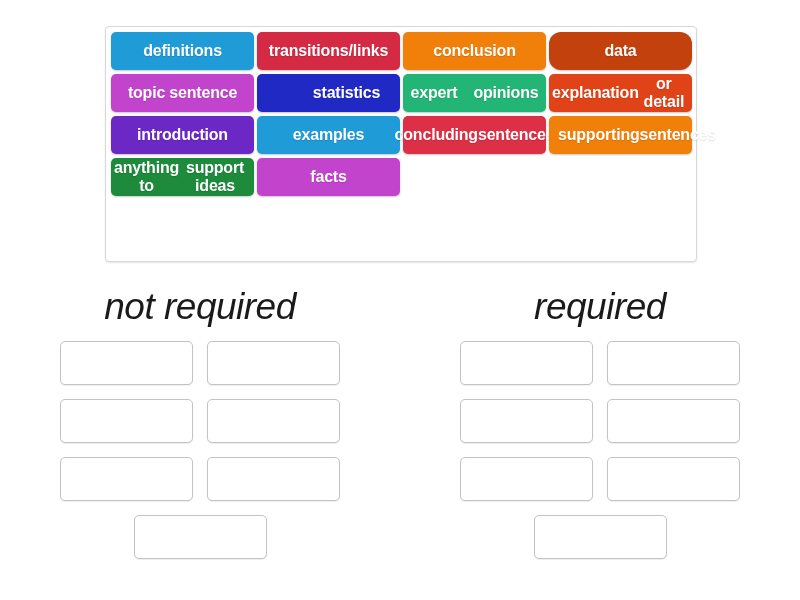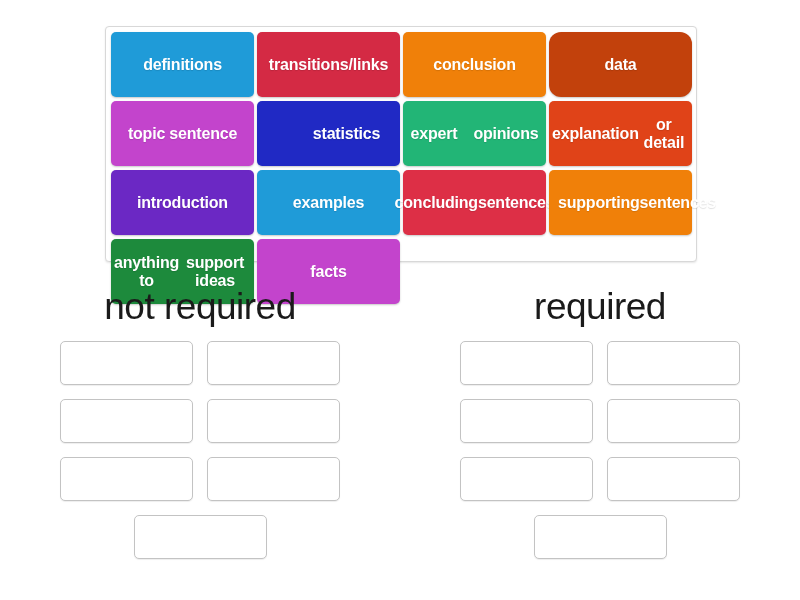--- a/index.html
+++ b/index.html
@@ -31,21 +31,21 @@
   }
 
   .tile-row {
     display: flex;
     flex-direction: row;
     margin-bottom: 4px;
   }
 
   .tile {
     width: 143px;
-    height: 65px;
+    height: 38px;
     margin-right: 3px;
     border-radius: 5px;
     box-sizing: border-box;
     display: flex;
     align-items: center;
     justify-content: center;
     text-align: center;
     color: #ffffff;
     font-family: "Liberation Sans", sans-serif;
     font-weight: bold;
@@ -80,20 +80,21 @@
 
   .column-title {
     font-family: "Liberation Sans", sans-serif;
     font-size: 37px;
     font-weight: normal;
     color: #1a1a1a;
     line-height: 1;
     margin: 8px 0 16px 0;
     letter-spacing: -0.5px;
     text-align: center;
+    font-style: italic;
   }
 
   .slot-row {
     display: flex;
     flex-direction: row;
     justify-content: center;
     margin-bottom: 14px;
   }
 
   .slot {

